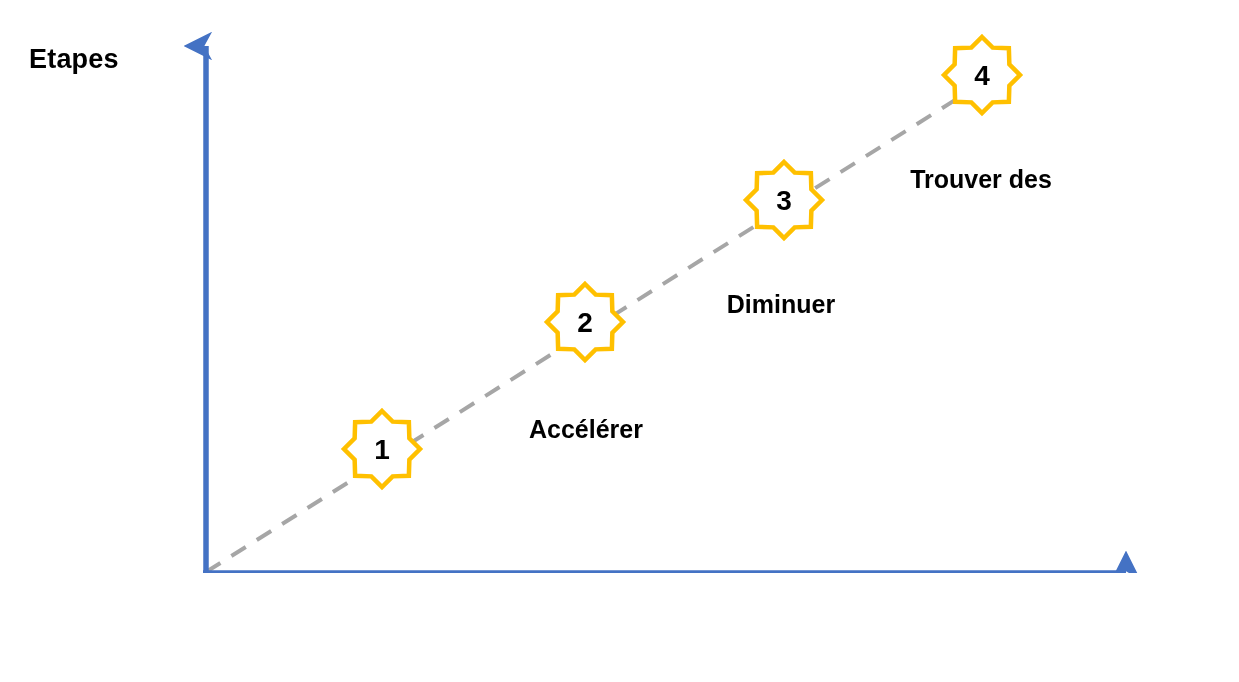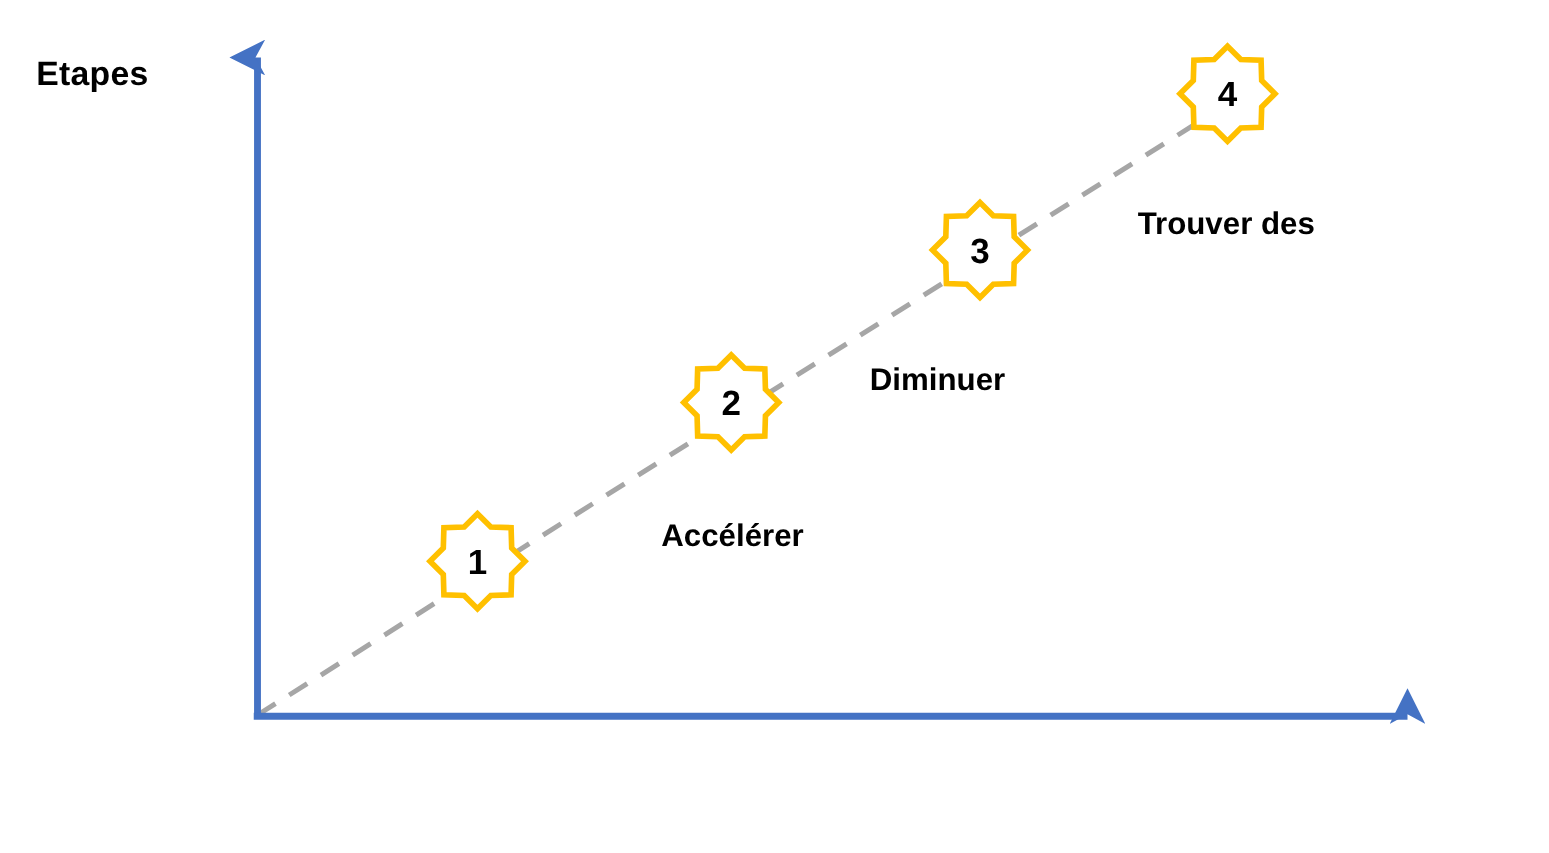--- a/index.html
+++ b/index.html
@@ -3,21 +3,21 @@
 <meta charset="utf-8">
 <style>
   html, body {
     margin: 0;
     padding: 0;
     background: #ffffff;
   }
   #canvas {
     position: relative;
     width: 1239px;
-    height: 682px;
+    height: 573px;
     background: #ffffff;
     overflow: hidden;
     font-family: "Liberation Sans", sans-serif;
   }
   #plot-svg {
     position: absolute;
     left: 0;
     top: 0;
     width: 1239px;
     height: 682px;
@@ -110,19 +110,19 @@
 
   <div id="overlay-layer">
       <div class="star-hit" style="left: 382px; top: 449px;"></div>
       <div class="step-number" style="left: 382px; top: 450px;">1</div>
       <div class="step-label" style="left: 382px; top: 494px;"></div>
       <div class="star-hit" style="left: 585px; top: 322px;"></div>
       <div class="step-number" style="left: 585px; top: 323px;">2</div>
       <div class="step-label" style="left: 586px; top: 374px;"><div>Accélérer</div></div>
       <div class="star-hit" style="left: 784px; top: 200px;"></div>
       <div class="step-number" style="left: 784px; top: 201px;">3</div>
-      <div class="step-label" style="left: 750px; top: 249px;"><div>Diminuer</div></div>
+      <div class="step-label" style="left: 781px; top: 249px;"><div>Diminuer</div></div>
       <div class="star-hit" style="left: 982px; top: 75px;"></div>
       <div class="step-number" style="left: 982px; top: 76px;">4</div>
       <div class="step-label" style="left: 981px; top: 124px;"><div>Trouver des</div></div>
     </div>
 
 </div>
 
 </body></html>

